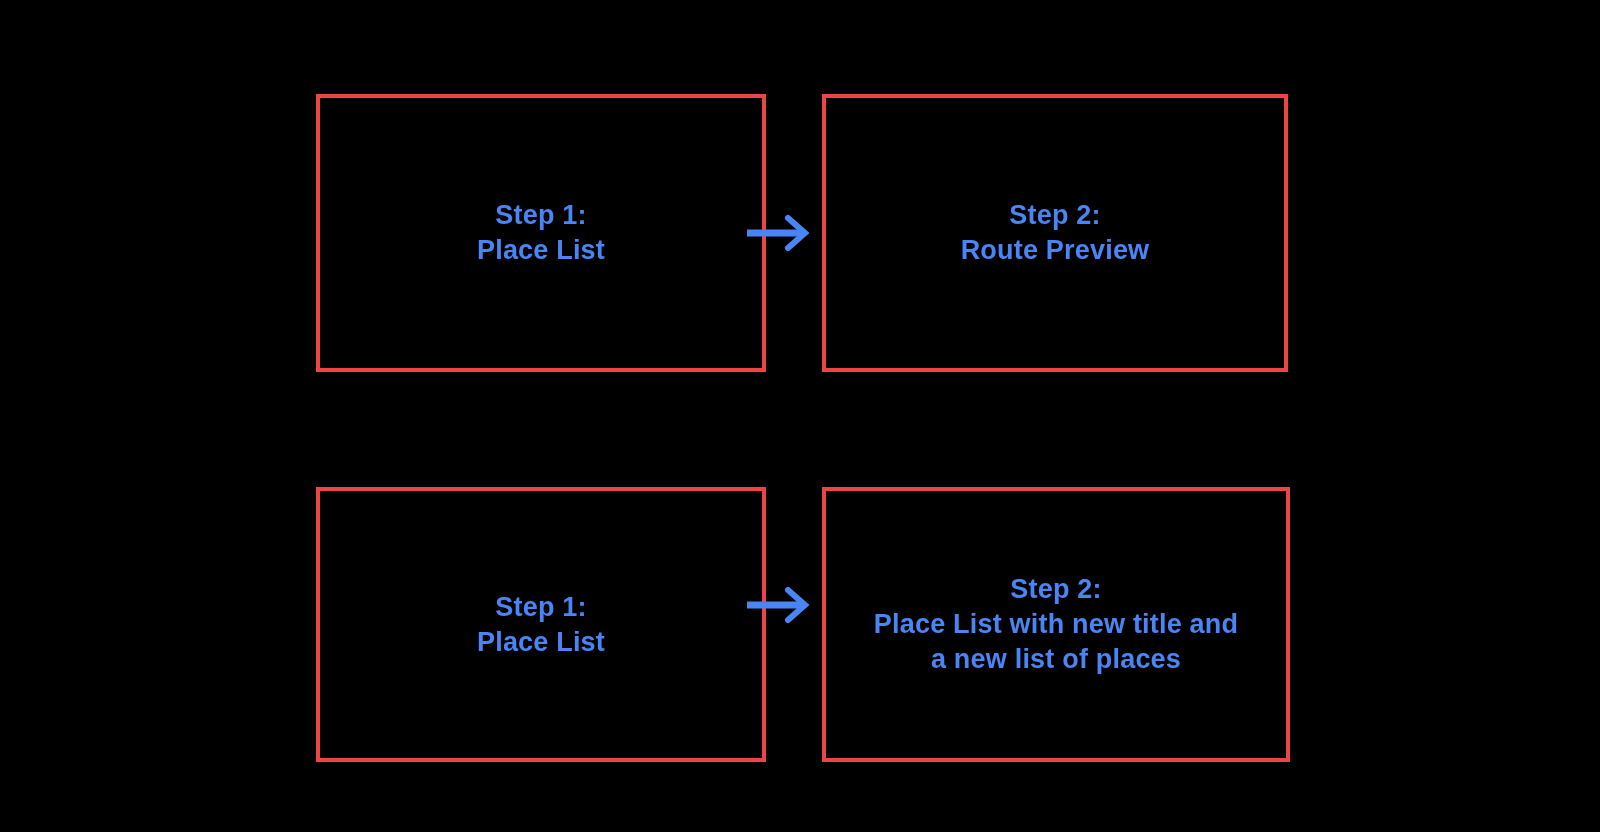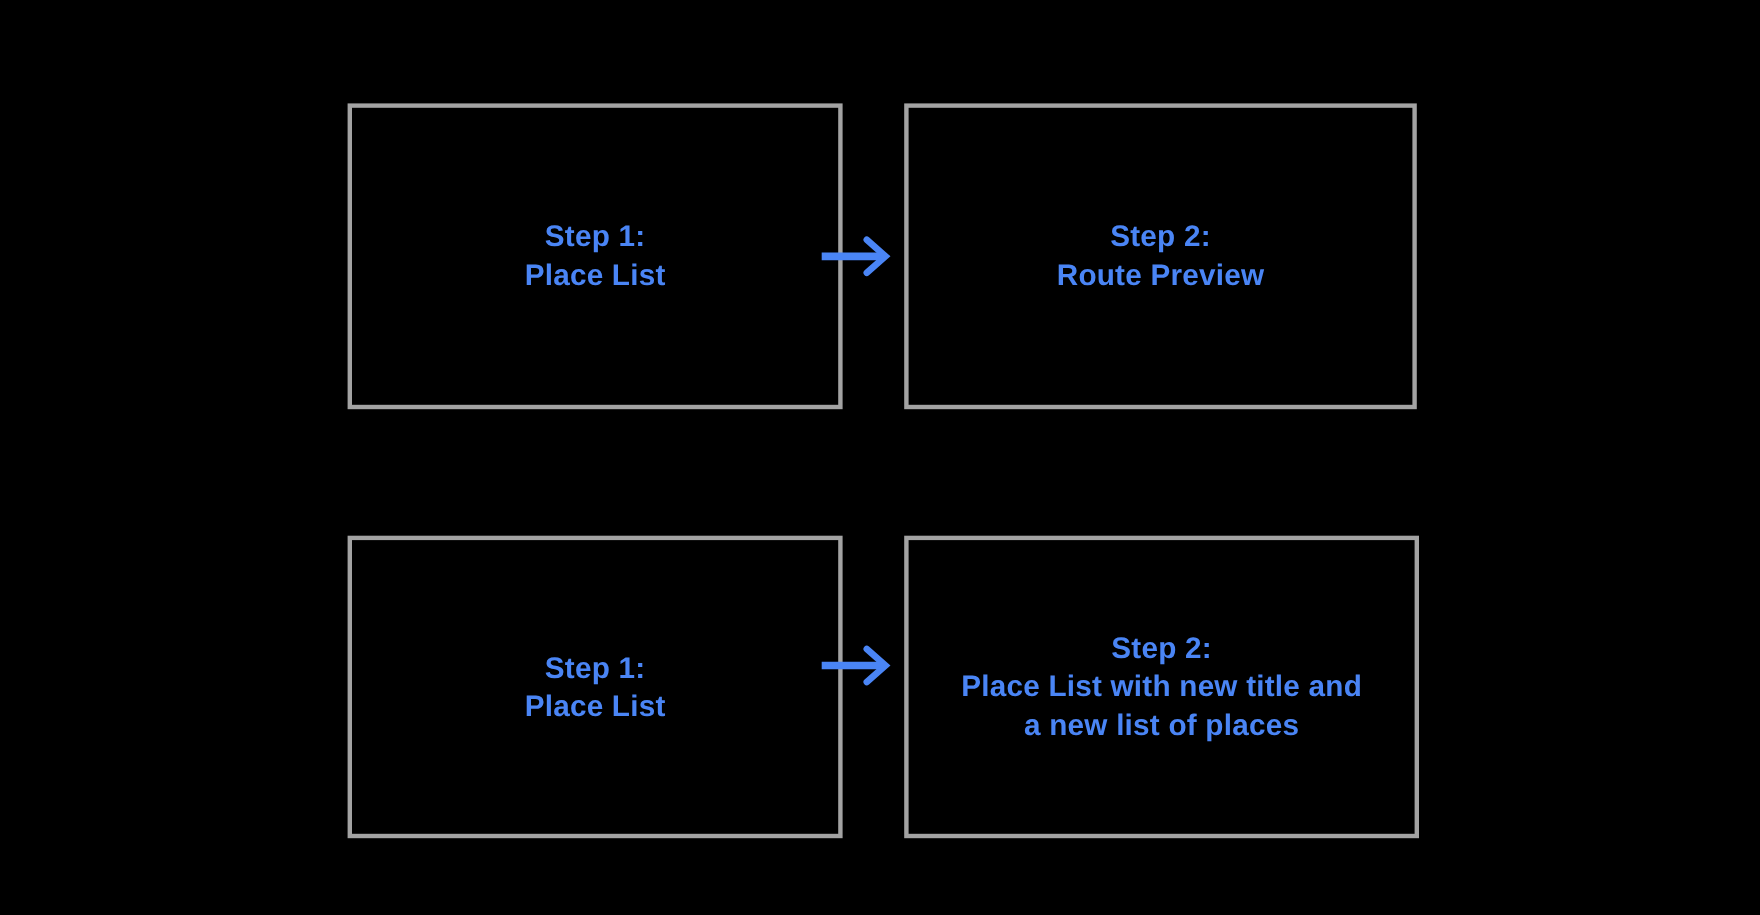--- a/index.html
+++ b/index.html
@@ -27,21 +27,21 @@
     left: 0;
     width: 1600px;
   }
 
   .flow-row.row-top  { top: 94px;  height: 282px; }
   .flow-row.row-bottom { top: 487px; height: 279px; }
 
   .step-box {
     position: absolute;
     box-sizing: border-box;
-    border: 4px solid #a3a3a3;
+    border: 4px solid #ef4444;
     background: transparent;
     display: flex;
     align-items: center;
     justify-content: center;
   }
 
   
   .row-top .box-left {
     left: 316px;
     top: 0px;

